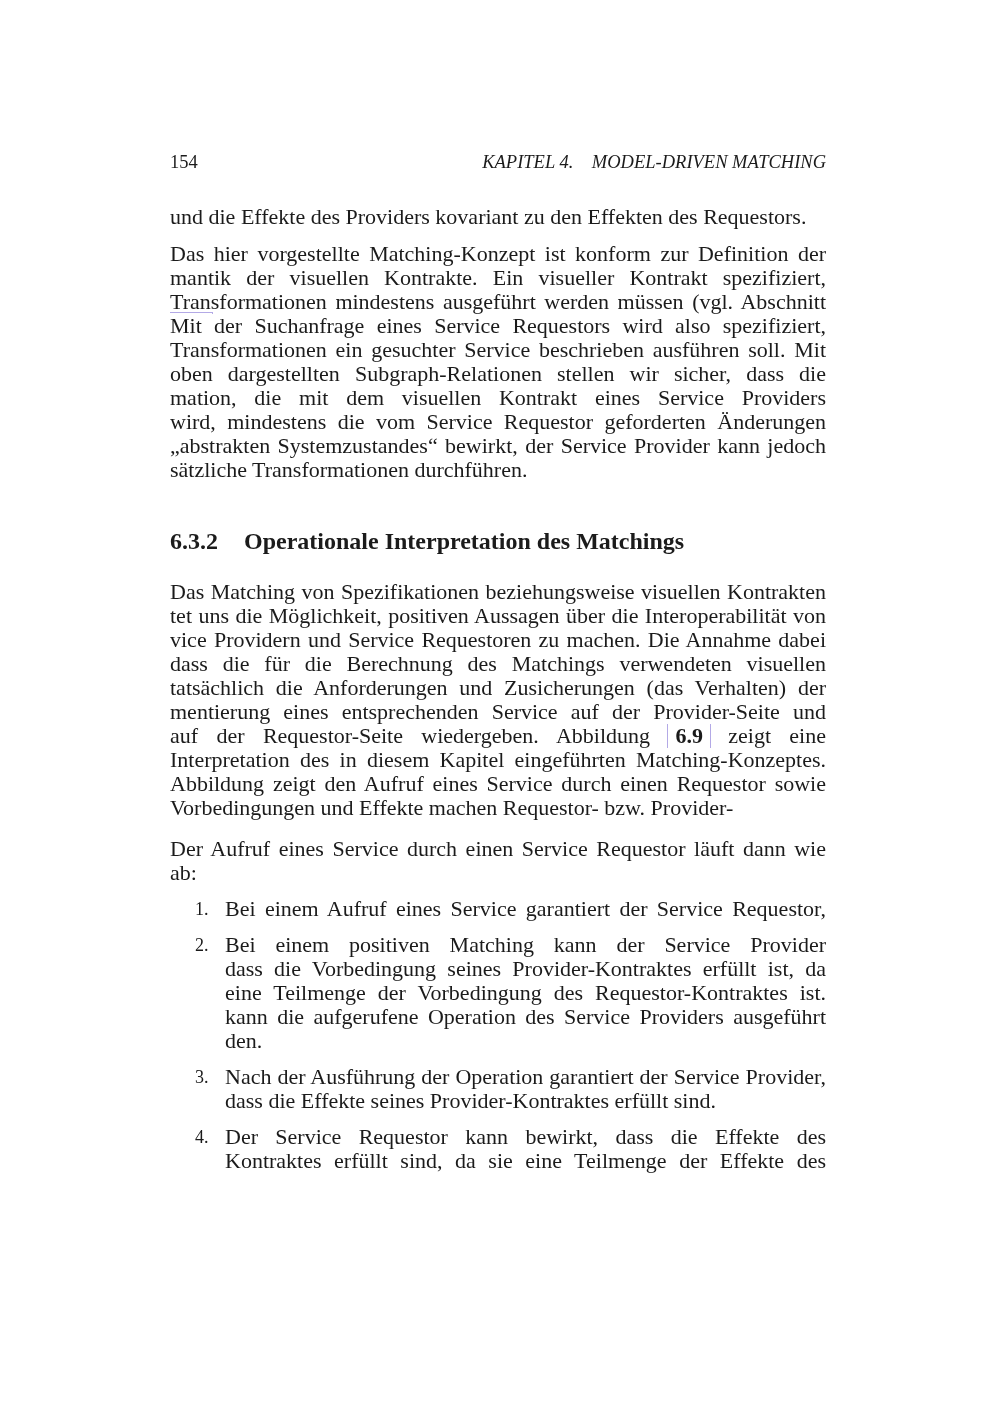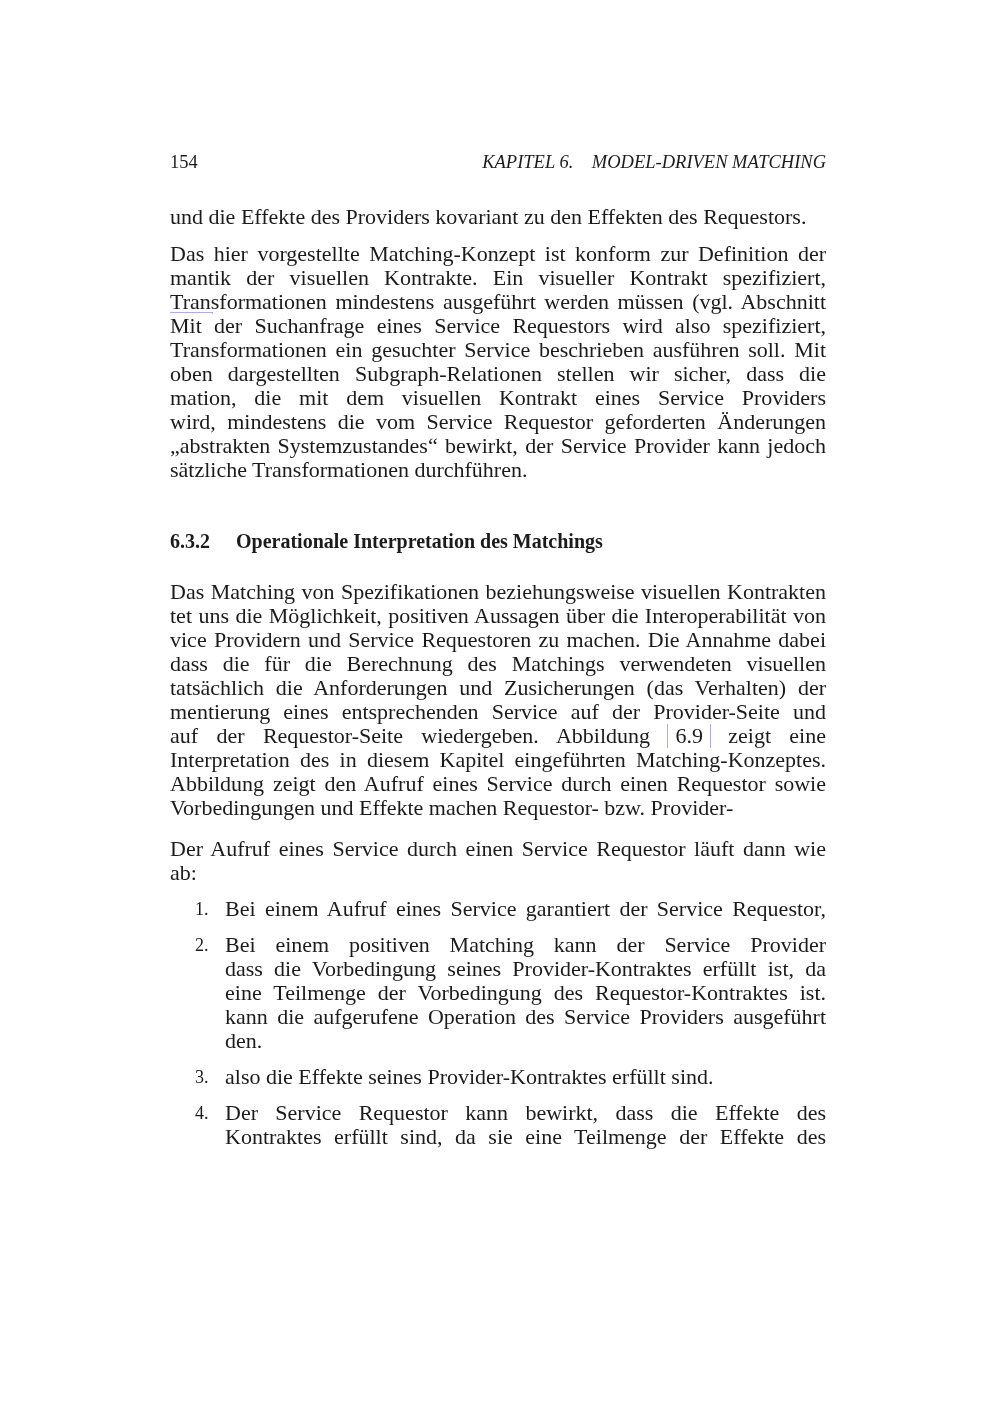--- a/index.html
+++ b/index.html
@@ -56,21 +56,21 @@
   .pline.short-last {
     text-align: left;
   }
   .p1 { margin-top: 31px; }
   .p2 { margin-top: 13px; }
   .p3 { margin-top: 24px; }
   .p4 { margin-top: 17px; }
   .section-heading {
     margin-top: 44px;
     display: flex;
-    font-size: 20px;
+    font-size: 24px;
     font-weight: bold;
     line-height: 30px;
   }
   .section-number {
     margin-right: 26px;
   }
   .olist {
     margin-top: 0;
   }
   .oitem {
@@ -95,21 +95,21 @@
   }
 </style>
 </head>
 <body style="color: rgb(27, 27, 27); background: rgb(255, 255, 255);">
 
 <div class="page">
   <div class="content">
 
     <div class="running-head">
       <span class="page-number">154</span>
-      <span class="running-title">KAPITEL 6. MODEL-DRIVEN MATCHING</span>
+      <span class="running-title">KAPITEL 4. MODEL-DRIVEN MATCHING</span>
     </div>
 
     <div class="para p1">
         <div class="pline short-last">und die Effekte des Providers kovariant zu den Effekten des Requestors.</div>
       </div>
 
     <div class="para p2">
         <div class="pline">Das hier vorgestellte Matching-Konzept ist konform zur Definition der Se-</div>
         <div class="pline">mantik der visuellen Kontrakte. Ein visueller Kontrakt spezifiziert, welche</div>
         <div class="pline">Transformationen mindestens ausgeführt werden müssen (vgl. Abschnitt <span class="ref" style="border-color: rgb(179, 169, 230);">3.4</span>).</div>
@@ -127,21 +127,21 @@
       <span class="section-title">Operationale Interpretation des Matchings</span>
     </div>
 
     <div class="para p3">
         <div class="pline">Das Matching von Spezifikationen beziehungsweise visuellen Kontrakten bie-</div>
         <div class="pline">tet uns die Möglichkeit, positiven Aussagen über die Interoperabilität von Ser-</div>
         <div class="pline">vice Providern und Service Requestoren zu machen. Die Annahme dabei ist,</div>
         <div class="pline">dass die für die Berechnung des Matchings verwendeten visuellen Kontrakte</div>
         <div class="pline">tatsächlich die Anforderungen und Zusicherungen (das Verhalten) der Imple-</div>
         <div class="pline">mentierung eines entsprechenden Service auf der Provider-Seite und Clients</div>
-        <div class="pline">auf der Requestor-Seite wiedergeben. Abbildung <span class="ref" style="border-color: rgb(179, 169, 230);">6.9</span> zeigt eine operationale</div>
+        <div class="pline">auf der Requestor-Seite wiedergeben. Abbildung <span class="ref" style="border-color: rgb(179, 169, 230); font-weight: bold;">6.9</span> zeigt eine operationale</div>
         <div class="pline">Interpretation des in diesem Kapitel eingeführten Matching-Konzeptes. Die</div>
         <div class="pline">Abbildung zeigt den Aufruf eines Service durch einen Requestor sowie die</div>
         <div class="pline short-last">Vorbedingungen und Effekte machen Requestor- bzw. Provider-Kontraktes.</div>
       </div>
 
     <div class="para p4">
         <div class="pline">Der Aufruf eines Service durch einen Service Requestor läuft dann wie folgt</div>
         <div class="pline short-last">ab:</div>
       </div>
 
@@ -158,21 +158,22 @@
             <div class="pline">Bei einem positiven Matching kann der Service Provider voraussetzen,</div>
             <div class="pline">dass die Vorbedingung seines Provider-Kontraktes erfüllt ist, da diese</div>
             <div class="pline">eine Teilmenge der Vorbedingung des Requestor-Kontraktes ist. Somit</div>
             <div class="pline">kann die aufgerufene Operation des Service Providers ausgeführt wer-</div>
             <div class="pline short-last">den.</div>
           </div>
       </div>
       <div class="oitem">
         <div class="item-number">3.</div>
         <div class="item-lines para">
-            <div class="pline short-last">also die Effekte seines Provider-Kontraktes erfüllt sind.</div>
+            <div class="pline">Nach der Ausführung der Operation garantiert der Service Provider,</div>
+            <div class="pline short-last">dass die Effekte seines Provider-Kontraktes erfüllt sind.</div>
           </div>
       </div>
       <div class="oitem">
         <div class="item-number">4.</div>
         <div class="item-lines para">
             <div class="pline">Der Service Requestor kann bewirkt, dass die Effekte des Requestor-</div>
             <div class="pline">Kontraktes erfüllt sind, da sie eine Teilmenge der Effekte des Provider-</div>
           </div>
       </div>
     </div>

